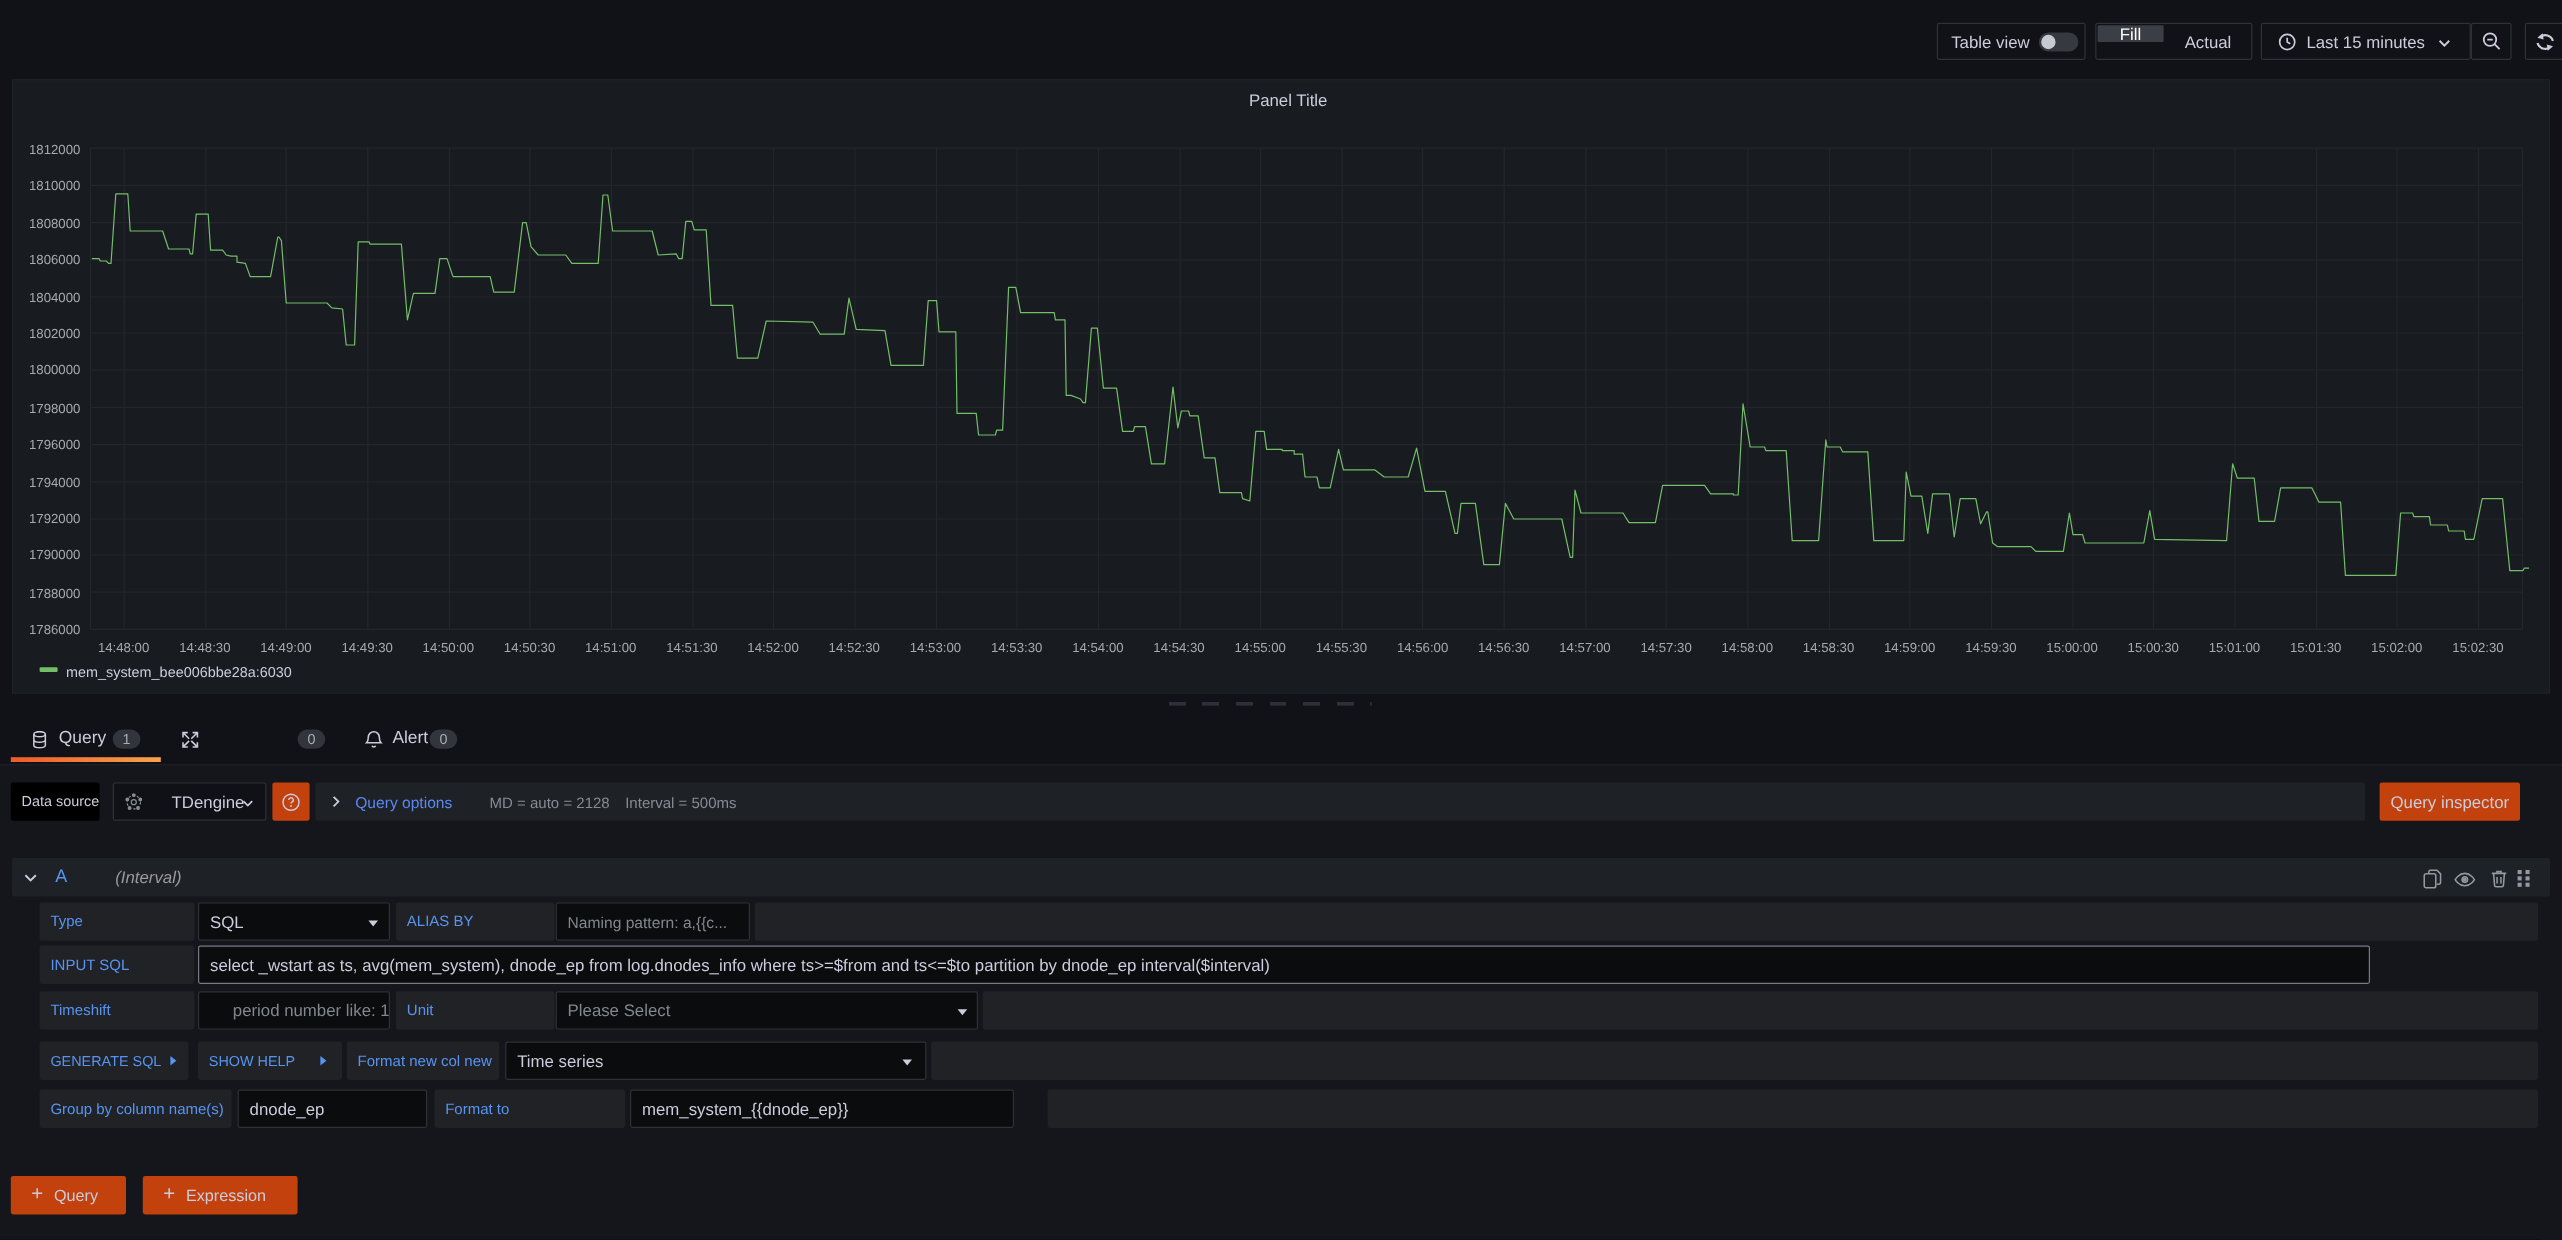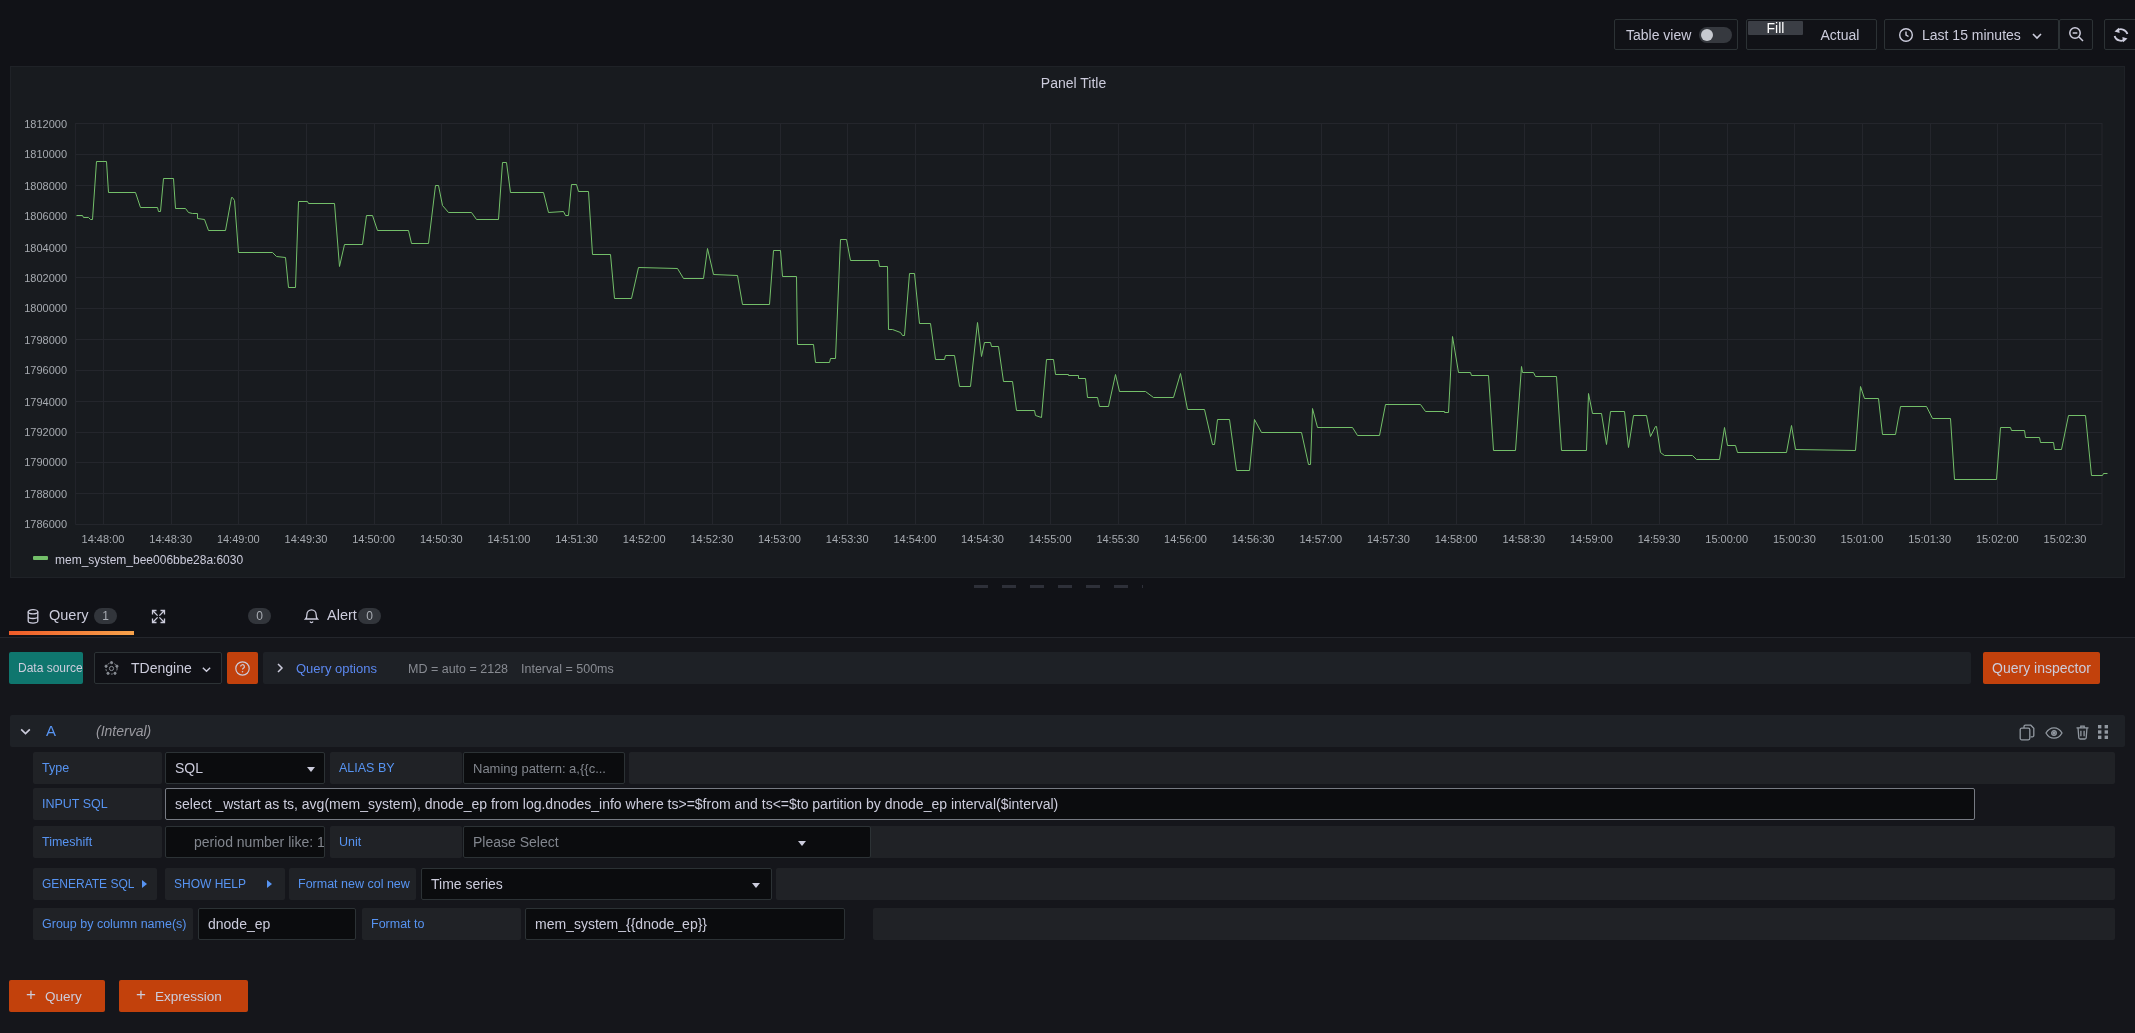--- a/index.html
+++ b/index.html
@@ -185,32 +185,32 @@
       </svg>
 </div>
 <div class="abs" style="left:327px;top:607px;font-size:14.5px;font-weight:500;color:#ccccdc;">Alert</div>
 <div class="abs" style="left:358px;top:608px;width:23px;height:16px;background:#32353b;border-radius:8px;text-align:center;font-size:12px;line-height:16px;color:#a8acb3;">0</div>
 
 
 <div class="abs" style="left:0;top:638px;width:2135px;height:395px;background:#15161b;"></div>
 
 
 <div class="abs" style="left:263px;top:652px;width:1708px;height:32px;background:#1e2126;border-radius:2px;"></div>
-<div class="lbl" style="left:9px;top:652px;width:74px;color:#ccccdc;background:#0f766e;font-size:12px;">Data source</div>
+<div class="lbl" style="left:9px;top:652px;width:74px;color:#ccccdc;background:#000000;font-size:12px;">Data source</div>
 <div class="inp" style="left:94px;top:652px;width:128px;background:#101116;">
   <svg class="ic" width="15" height="15" viewBox="0 0 15 15" fill="none" stroke="#8a8f96" stroke-width="1">
         <circle cx="7.5" cy="7.5" r="5.6" stroke-dasharray="2 1.6"></circle>
         <circle cx="7.5" cy="7.5" r="2.1"></circle>
         <circle cx="7.5" cy="1.6" r="1.1" fill="#8a8f96"></circle>
         <circle cx="12.9" cy="5.2" r="1.1" fill="#8a8f96"></circle>
         <circle cx="11" cy="12.3" r="1.1" fill="#8a8f96"></circle>
         <circle cx="4" cy="12.3" r="1.1" fill="#8a8f96"></circle>
         <circle cx="2.1" cy="5.2" r="1.1" fill="#8a8f96"></circle>
       </svg>
-  <span style="margin-left:12px;font-weight:500;">TDengine</span>
+  <span style="margin-left:24px;font-weight:500;">TDengine</span>
   <svg class="ic" width="11" height="11" viewBox="0 0 12 12" fill="none" stroke="#ccccdc" stroke-width="1.5" style="position:absolute;left:106px;top:11px;">
         <path d="M2 4l4 4 4-4"></path>
       </svg>
 </div>
 <div class="btn" style="left:227px;top:652px;width:31px;height:32px;">
   <svg class="ic" width="17" height="17" viewBox="0 0 17 17" fill="none" stroke="#ccccdc" stroke-width="1.2">
         <circle cx="8.5" cy="8.5" r="6.7"></circle>
         <path d="M6.6 6.6a1.9 1.9 0 1 1 2.6 1.8c-.55.22-.7.55-.7 1.1"></path>
         <circle cx="8.5" cy="11.7" r=".8" fill="#ccccdc" stroke="none"></circle>
       </svg>
@@ -262,21 +262,21 @@
 
 
 <div class="lbl" style="left:33px;top:788px;width:129px;">INPUT SQL</div>
 <div class="inp" style="left:165px;top:788px;width:1810px;border-color:#767a82;">select _wstart as ts, avg(mem_system), dnode_ep from log.dnodes_info where ts&gt;=$from and ts&lt;=$to partition by dnode_ep interval($interval)</div>
 
 
 <div class="fill" style="left:819px;top:826px;width:1296px;"></div>
 <div class="lbl" style="left:33px;top:826px;width:129px;">Timeshift</div>
 <div class="inp ph" style="left:165px;top:826px;width:160px;padding-left:28px;">period number like: 1</div>
 <div class="lbl" style="left:330px;top:826px;width:132px;">Unit</div>
-<div class="inp ph" style="left:463px;top:826px;width:408px;">Please Select<span class="caret" style="left:334px;"></span></div>
+<div class="inp ph" style="left:463px;top:826px;width:352px;">Please Select<span class="caret" style="left:334px;"></span></div>
 
 
 <div class="fill" style="left:776px;top:868px;width:1339px;"></div>
 <div class="lbl" style="left:33px;top:868px;width:124px;font-size:12px;">GENERATE SQL<span style="position:absolute;left:109px;top:11.5px;width:0;height:0;border-top:4.5px solid transparent;border-bottom:4.5px solid transparent;border-left:5px solid #5794f2;"></span></div>
 <div class="lbl" style="left:165px;top:868px;width:120px;font-size:12px;">SHOW HELP<span style="position:absolute;left:102px;top:11.5px;width:0;height:0;border-top:4.5px solid transparent;border-bottom:4.5px solid transparent;border-left:5px solid #5794f2;"></span></div>
 <div class="lbl" style="left:289px;top:868px;width:127px;">Format new col new</div>
 <div class="inp" style="left:421px;top:868px;width:351px;">Time series<span class="caret" style="left:330px;"></span></div>
 
 
 <div class="fill" style="left:873px;top:908px;width:1242px;"></div>

